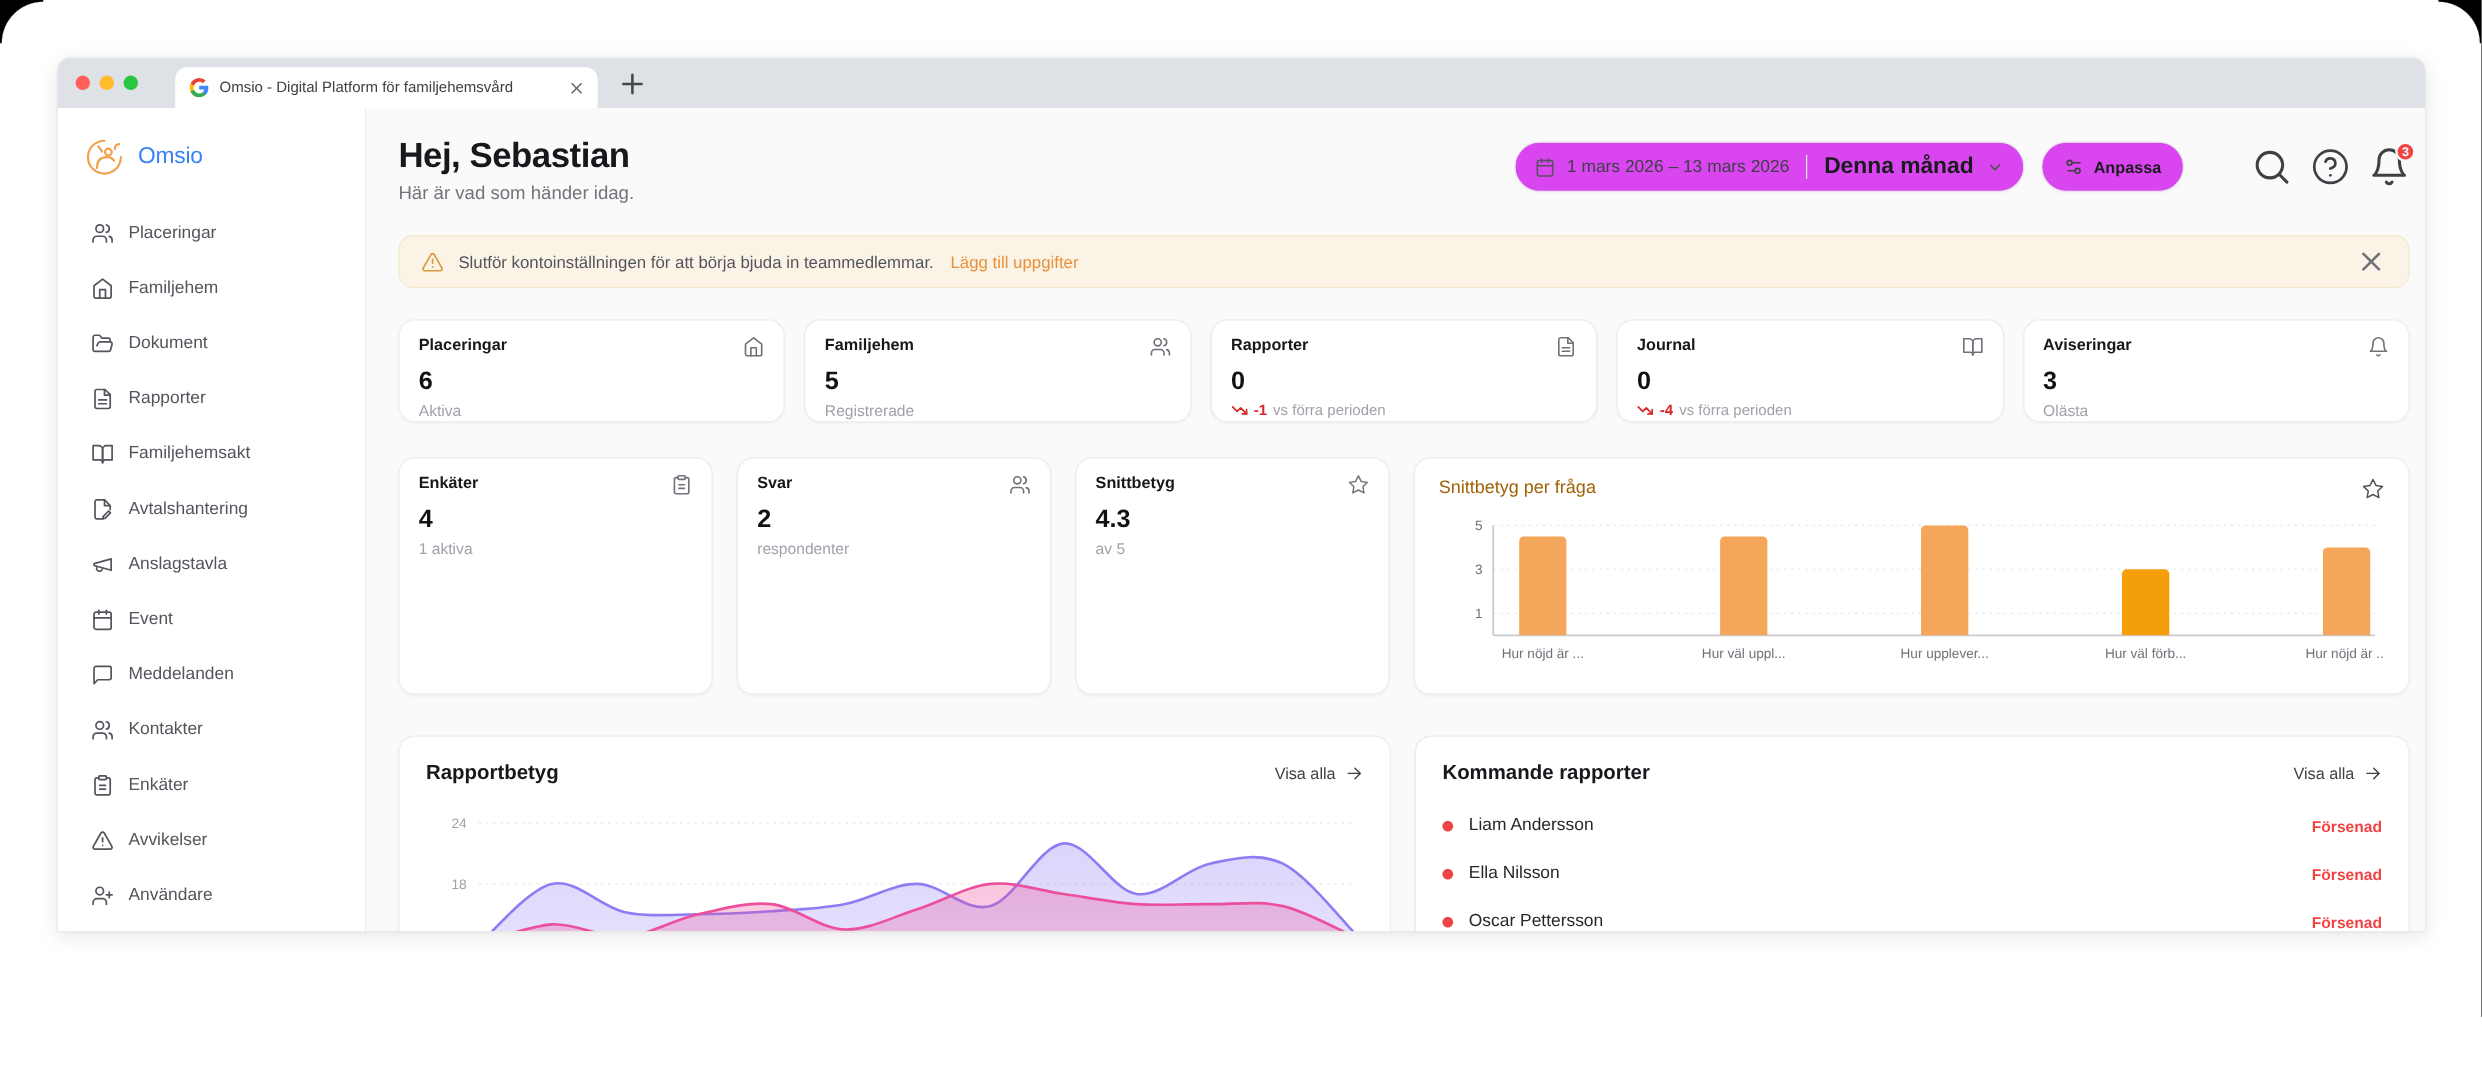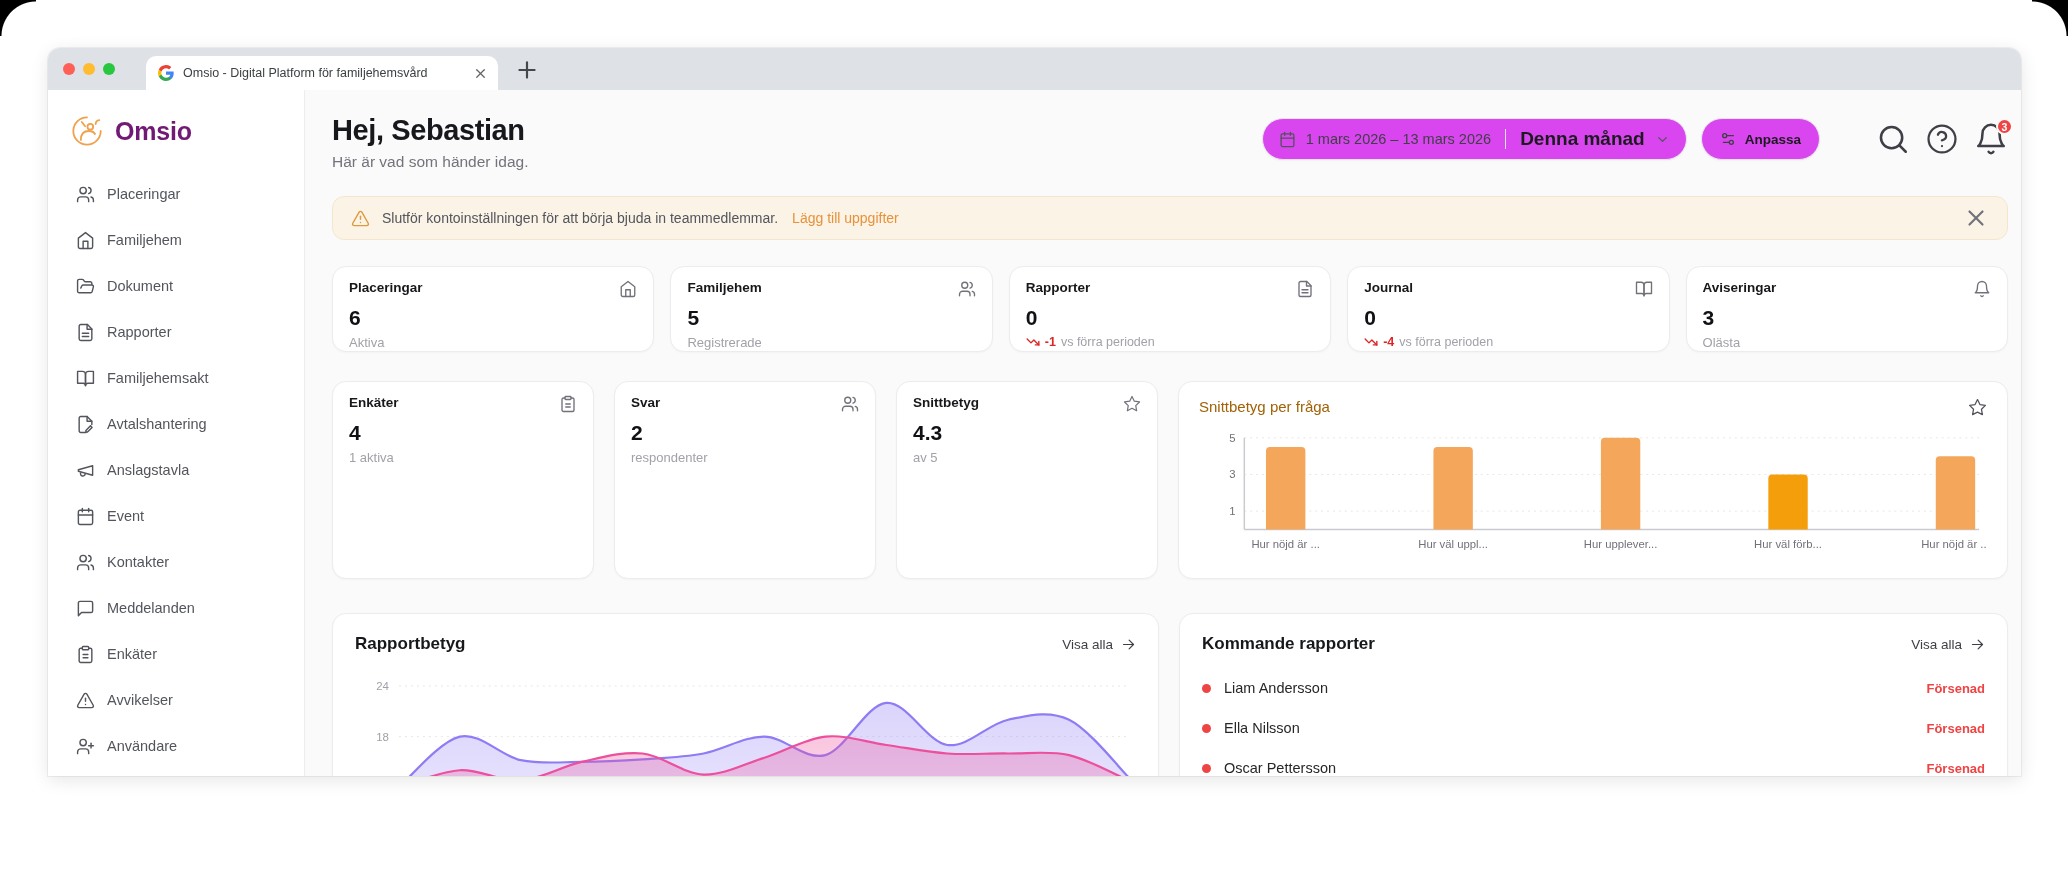--- a/index.html
+++ b/index.html
@@ -24,21 +24,21 @@
   .tab-close{width:15px;height:15px;color:#5F6368;flex-shrink:0;}
   .newtab{position:absolute;left:466px;bottom:7px;width:26px;height:26px;border-radius:50%;display:flex;align-items:center;justify-content:center;color:#45474B;}
   .newtab svg{width:16px;height:16px;}
 
   .window-body{flex:1;display:flex;background:#FAFAFB;overflow:hidden;}
 
   
   .sidebar{width:257px;flex-shrink:0;background:#fff;border-right:1px solid #EDEDF0;padding:24px 16px 10px;overflow:hidden;}
   .brand{display:flex;align-items:center;gap:11px;padding-left:6px;margin-bottom:26px;}
   .brand-logo{width:34px;height:34px;}
-  .brand-name{font-size:25px;font-weight:700;color:#701a75;letter-spacing:-.2px;}
+  .brand-name{font-size:19px;font-weight:400;color:#3b82f6;letter-spacing:-.2px;}
   .nav-item{position:relative;height:40px;margin-bottom:6px;display:flex;align-items:center;gap:12px;padding:0 12px;
     border-radius:10px;color:#53555C;font-size:14.5px;font-weight:500;cursor:pointer;}
   .nav-item .nicon{width:19px;height:19px;flex-shrink:0;display:flex;}
   .nav-item.active{background:#FBF0E1;color:#E8913B;}
   .nav-item.active::before{content:"";position:absolute;left:-20px;top:7px;width:4px;height:26px;border-radius:4px;background:#F09A3E;}
 
   
   .main{flex:1;padding:0 13px 0 27px;overflow:hidden;position:relative;}
   .topbar{margin-top:25px;display:flex;justify-content:space-between;align-items:flex-start;}
   .greeting{font-size:29px;font-weight:700;color:#17181C;letter-spacing:-.4px;line-height:1.05;}
@@ -233,35 +233,35 @@
                   <line x1="16" y1="2" x2="16" y2="6"></line>
                   <line x1="8" y1="2" x2="8" y2="6"></line>
                   <line x1="3" y1="10" x2="21" y2="10"></line>
                 </svg>
               </span>
               <span class="nlabel">Event</span>
             </div>
             <div class="nav-item">
               <span class="nicon">
                 <svg viewBox="0 0 24 24" fill="none" stroke="currentColor" stroke-width="1.8" stroke-linecap="round" stroke-linejoin="round" style="width:100%;height:100%;display:block">
+                  <path d="M21 15a2 2 0 0 1-2 2H7l-4 4V5a2 2 0 0 1 2-2h14a2 2 0 0 1 2 2z"></path>
+                </svg>
+              </span>
+              <span class="nlabel">Meddelanden</span>
+            </div>
+            <div class="nav-item">
+              <span class="nicon">
+                <svg viewBox="0 0 24 24" fill="none" stroke="currentColor" stroke-width="1.8" stroke-linecap="round" stroke-linejoin="round" style="width:100%;height:100%;display:block">
                   <path d="M16 21v-2a4 4 0 0 0-4-4H6a4 4 0 0 0-4 4v2"></path>
                   <circle cx="9" cy="7" r="4"></circle>
                   <path d="M22 21v-2a4 4 0 0 0-3-3.87"></path>
                   <path d="M16 3.13a4 4 0 0 1 0 7.75"></path>
                 </svg>
               </span>
               <span class="nlabel">Kontakter</span>
-            </div>
-            <div class="nav-item">
-              <span class="nicon">
-                <svg viewBox="0 0 24 24" fill="none" stroke="currentColor" stroke-width="1.8" stroke-linecap="round" stroke-linejoin="round" style="width:100%;height:100%;display:block">
-                  <path d="M21 15a2 2 0 0 1-2 2H7l-4 4V5a2 2 0 0 1 2-2h14a2 2 0 0 1 2 2z"></path>
-                </svg>
-              </span>
-              <span class="nlabel">Meddelanden</span>
             </div>
             <div class="nav-item">
               <span class="nicon">
                 <svg viewBox="0 0 24 24" fill="none" stroke="currentColor" stroke-width="1.8" stroke-linecap="round" stroke-linejoin="round" style="width:100%;height:100%;display:block">
                   <rect x="8" y="2" width="8" height="4" rx="1"></rect>
                   <path d="M16 4h2a2 2 0 0 1 2 2v14a2 2 0 0 1-2 2H6a2 2 0 0 1-2-2V6a2 2 0 0 1 2-2h2"></path>
                   <line x1="9" y1="12" x2="15" y2="12"></line>
                   <line x1="9" y1="16" x2="15" y2="16"></line>
                 </svg>
               </span>

